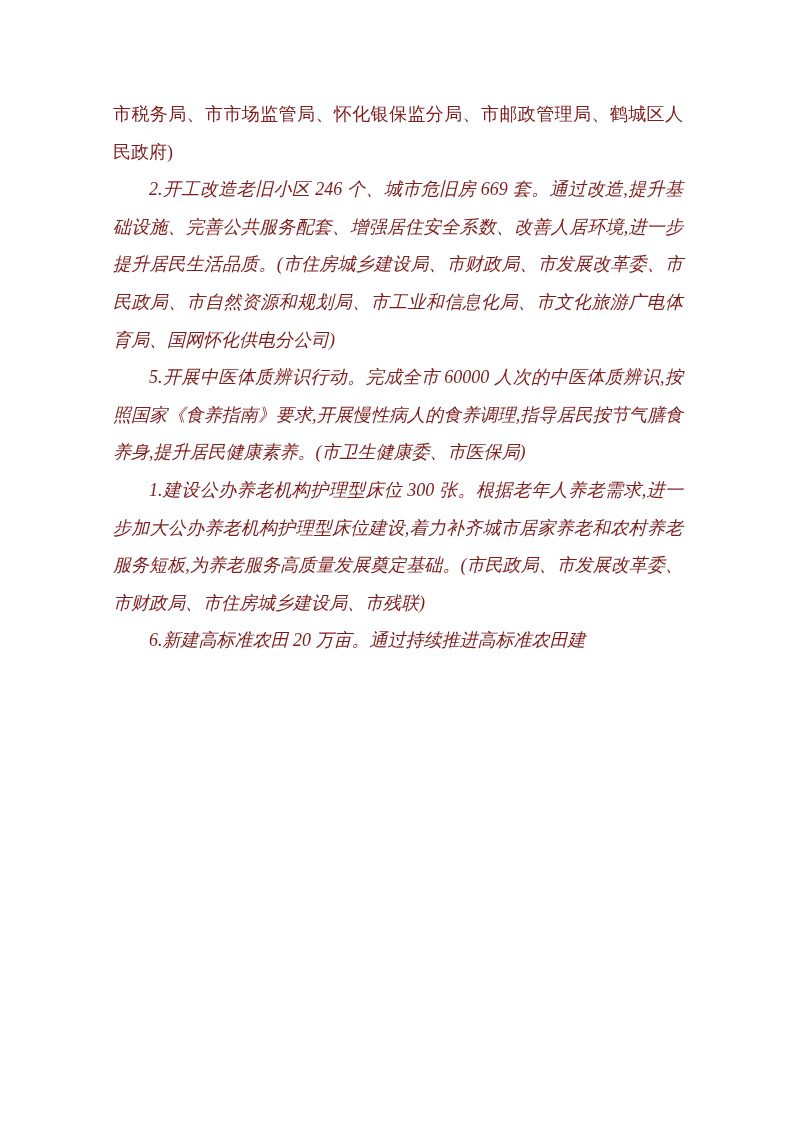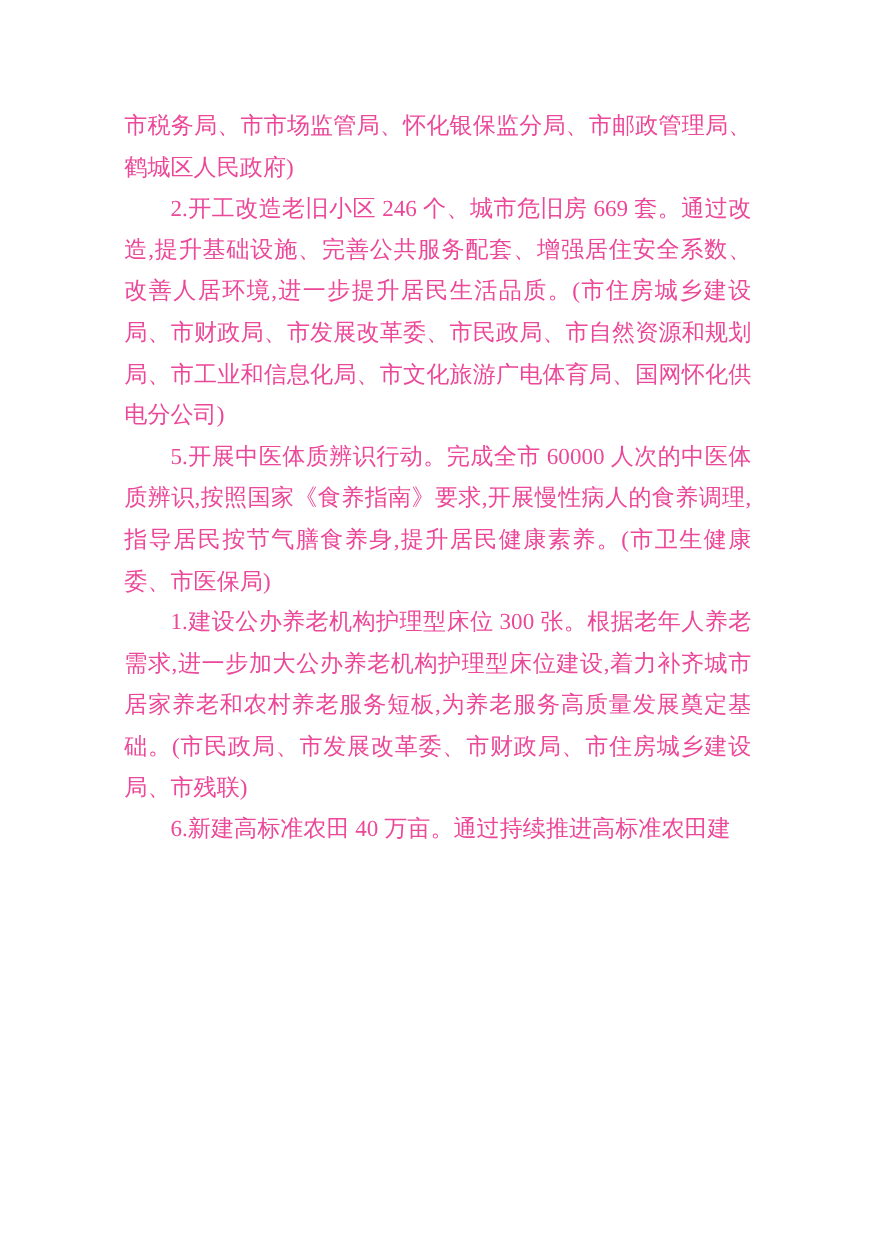--- a/index.html
+++ b/index.html
@@ -15,33 +15,34 @@
   }
   .page {
     box-sizing: border-box;
     width: 793px;
     height: 1122px;
     background: #ffffff;
     padding: 96px 110px 0 113px;
   }
   .para {
     margin: 0;
-    font-size: 21px;
+    font-size: 18px;
     line-height: 37.6px;
-    color: #ec4899;
+    color: #7f1d1d;
     text-align: justify;
     text-justify: inter-ideograph;
     word-break: break-all;
   }
   .para.indent {
     text-indent: 2em;
+    font-style: italic;
   }
 </style>
 </head>
 <body>
 
 <div class="page">
   <p class="para">市税务局、市市场监管局、怀化银保监分局、市邮政管理局、鹤城区人民政府)</p>
   <p class="para indent">2.开工改造老旧小区 246 个、城市危旧房 669 套。通过改造,提升基础设施、完善公共服务配套、增强居住安全系数、改善人居环境,进一步提升居民生活品质。(市住房城乡建设局、市财政局、市发展改革委、市民政局、市自然资源和规划局、市工业和信息化局、市文化旅游广电体育局、国网怀化供电分公司)</p>
   <p class="para indent">5.开展中医体质辨识行动。完成全市 60000 人次的中医体质辨识,按照国家《食养指南》要求,开展慢性病人的食养调理,指导居民按节气膳食养身,提升居民健康素养。(市卫生健康委、市医保局)</p>
   <p class="para indent">1.建设公办养老机构护理型床位 300 张。根据老年人养老需求,进一步加大公办养老机构护理型床位建设,着力补齐城市居家养老和农村养老服务短板,为养老服务高质量发展奠定基础。(市民政局、市发展改革委、市财政局、市住房城乡建设局、市残联)</p>
-  <p class="para indent">6.新建高标准农田 40 万亩。通过持续推进高标准农田建</p>
+  <p class="para indent">6.新建高标准农田 20 万亩。通过持续推进高标准农田建</p>
 </div>
 
 </body></html>

